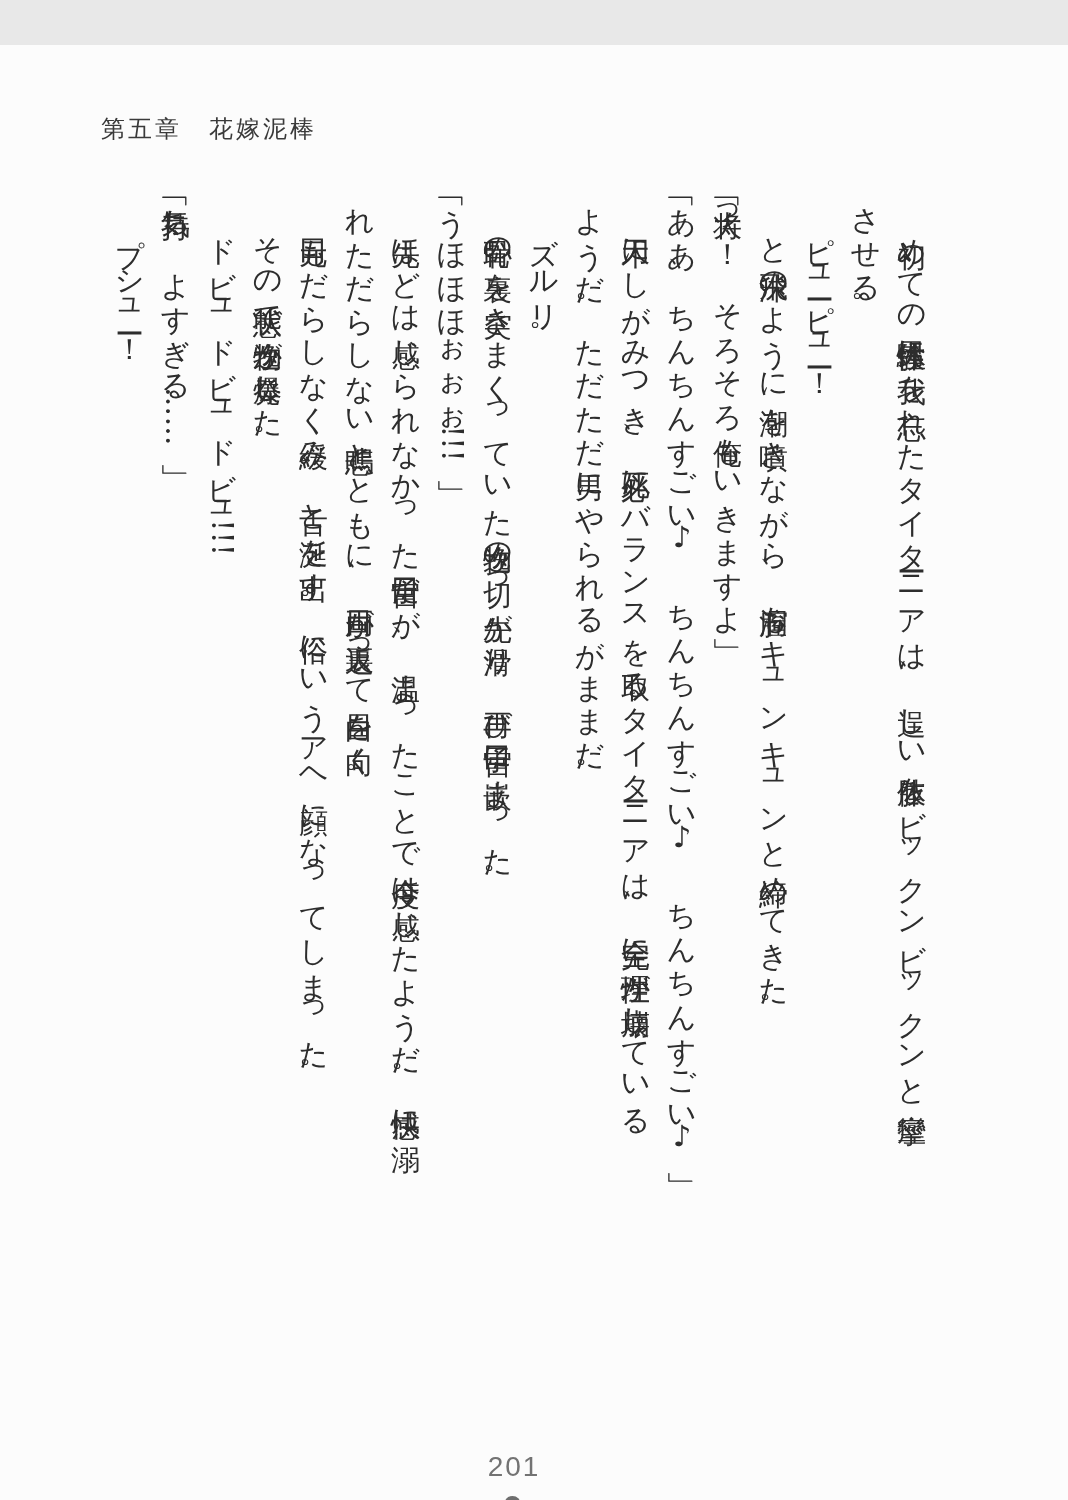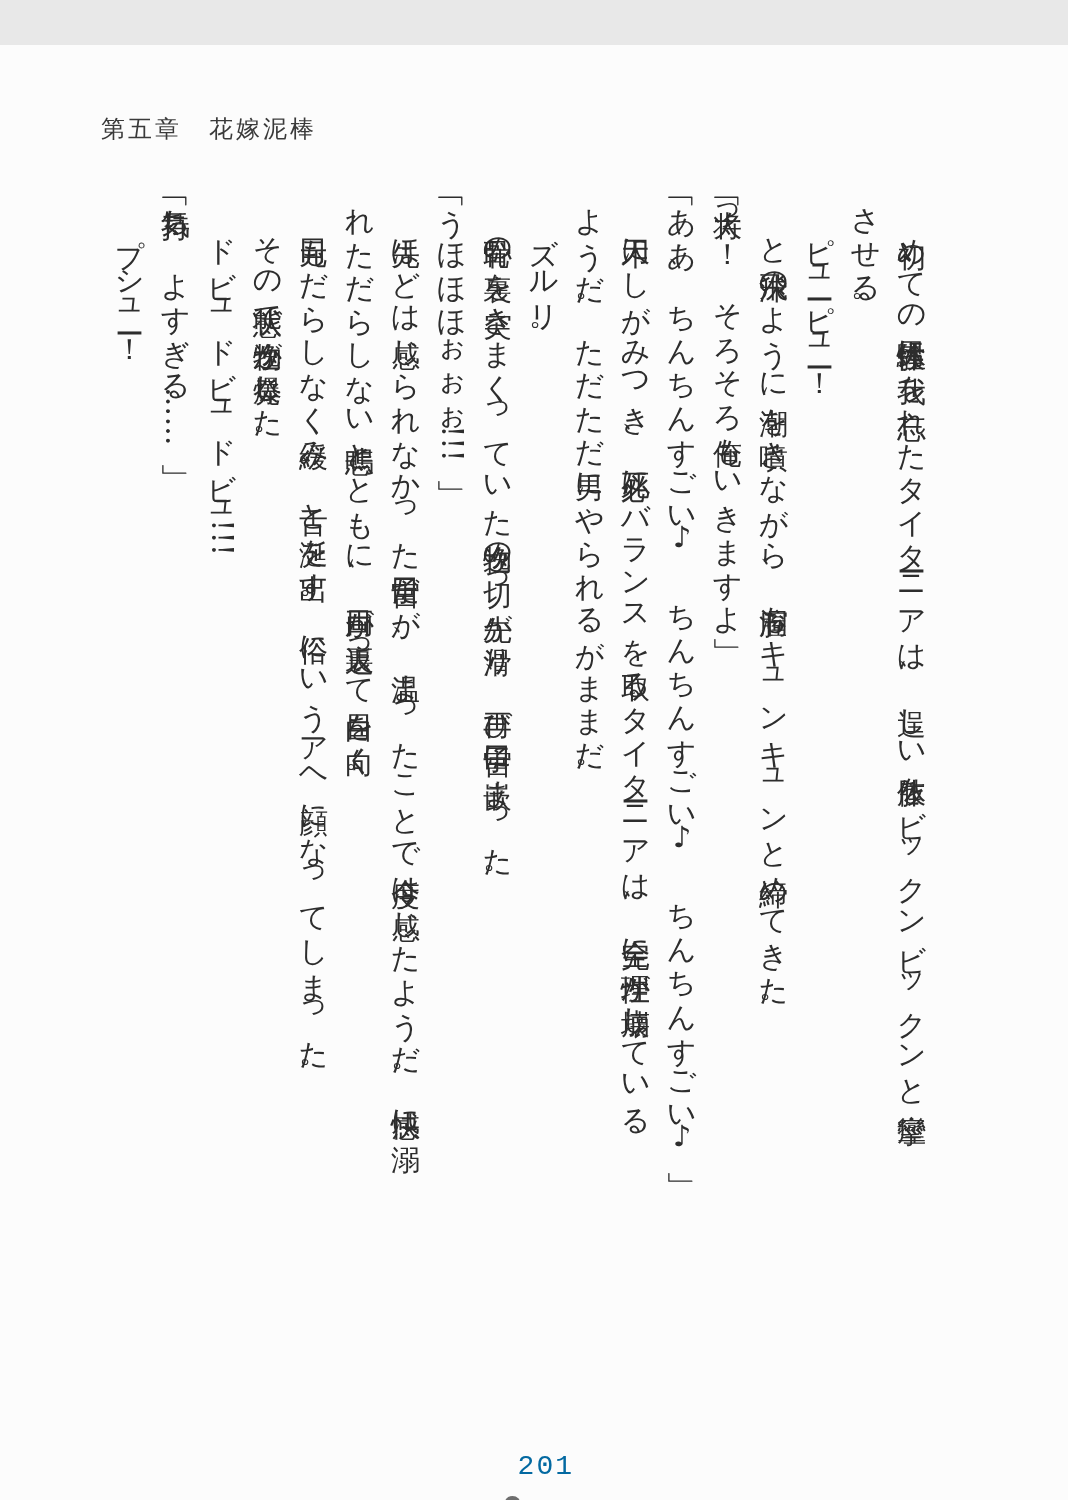--- a/index.html
+++ b/index.html
@@ -42,25 +42,25 @@
     letter-spacing: 0.5px;    
     white-space: pre;
     margin: 0;
   }
   
   .page-number {
     position: absolute;
     left: 454px;
     top: 1406px;
     width: 120px;
-    text-align: right;
-    font-family: Liberation Mono, monospace;
+    text-align: center;
+    font-family: Liberation Sans, sans-serif;
     font-size: 28px;
     letter-spacing: 2px;
-    color: #0369a1;
+    color: #737373;
   }
   .footer-dot {
     position: absolute;
     left: 504px;
     top: 1451px;
     width: 17px;
     height: 17px;
     border-radius: 50%;
     background: #6e6e6e;
   }

